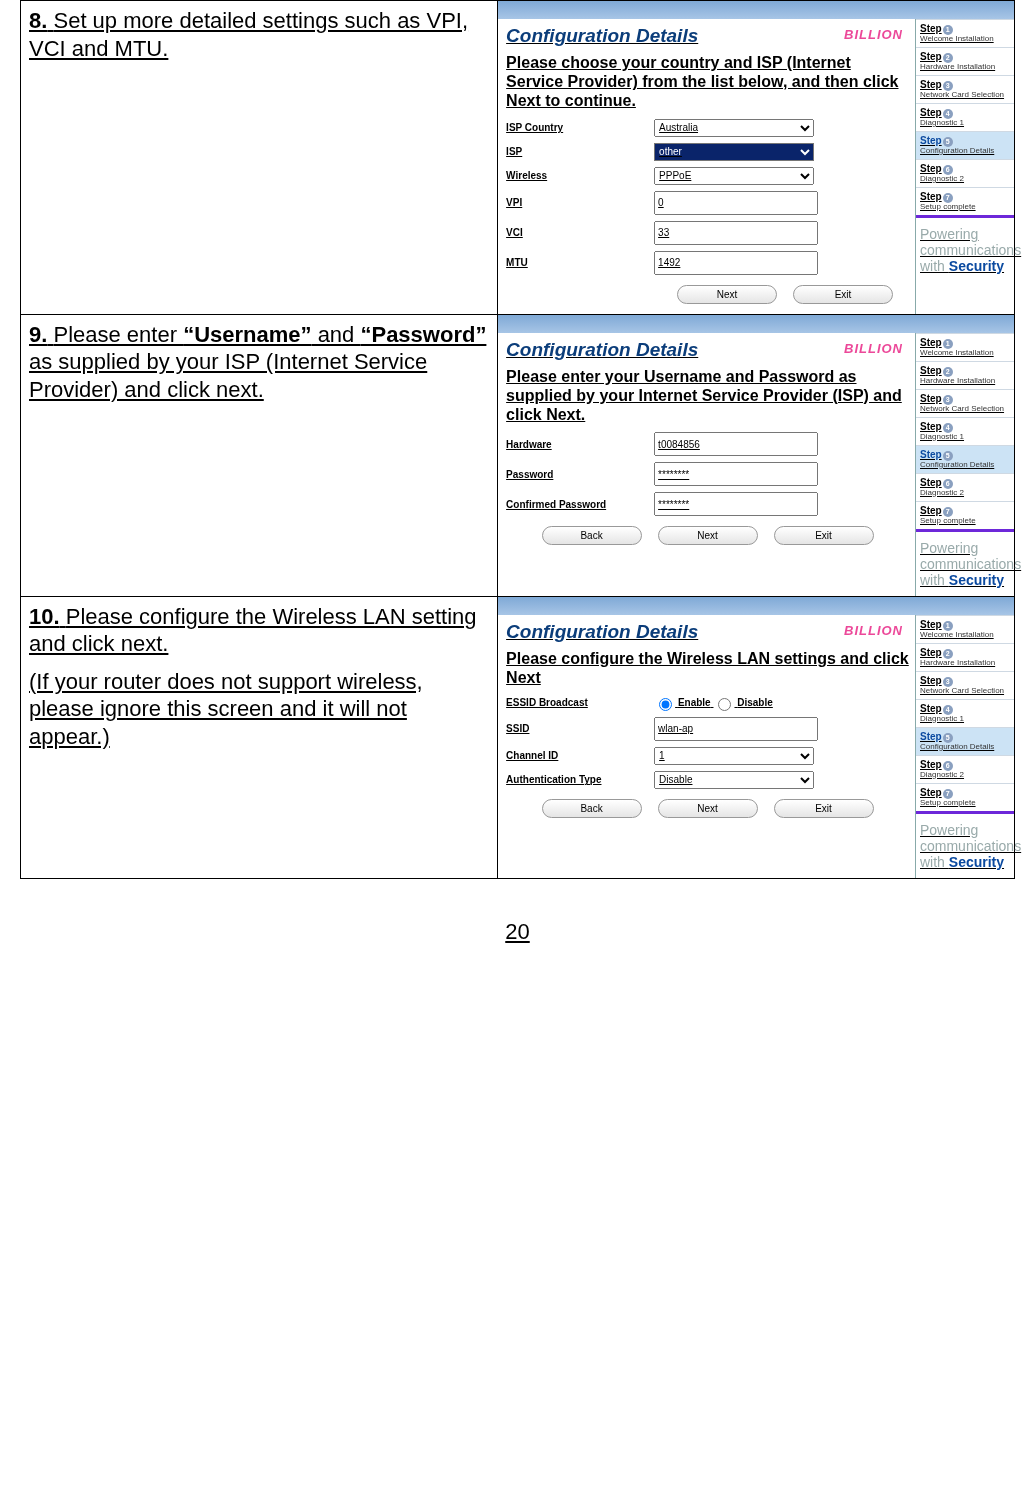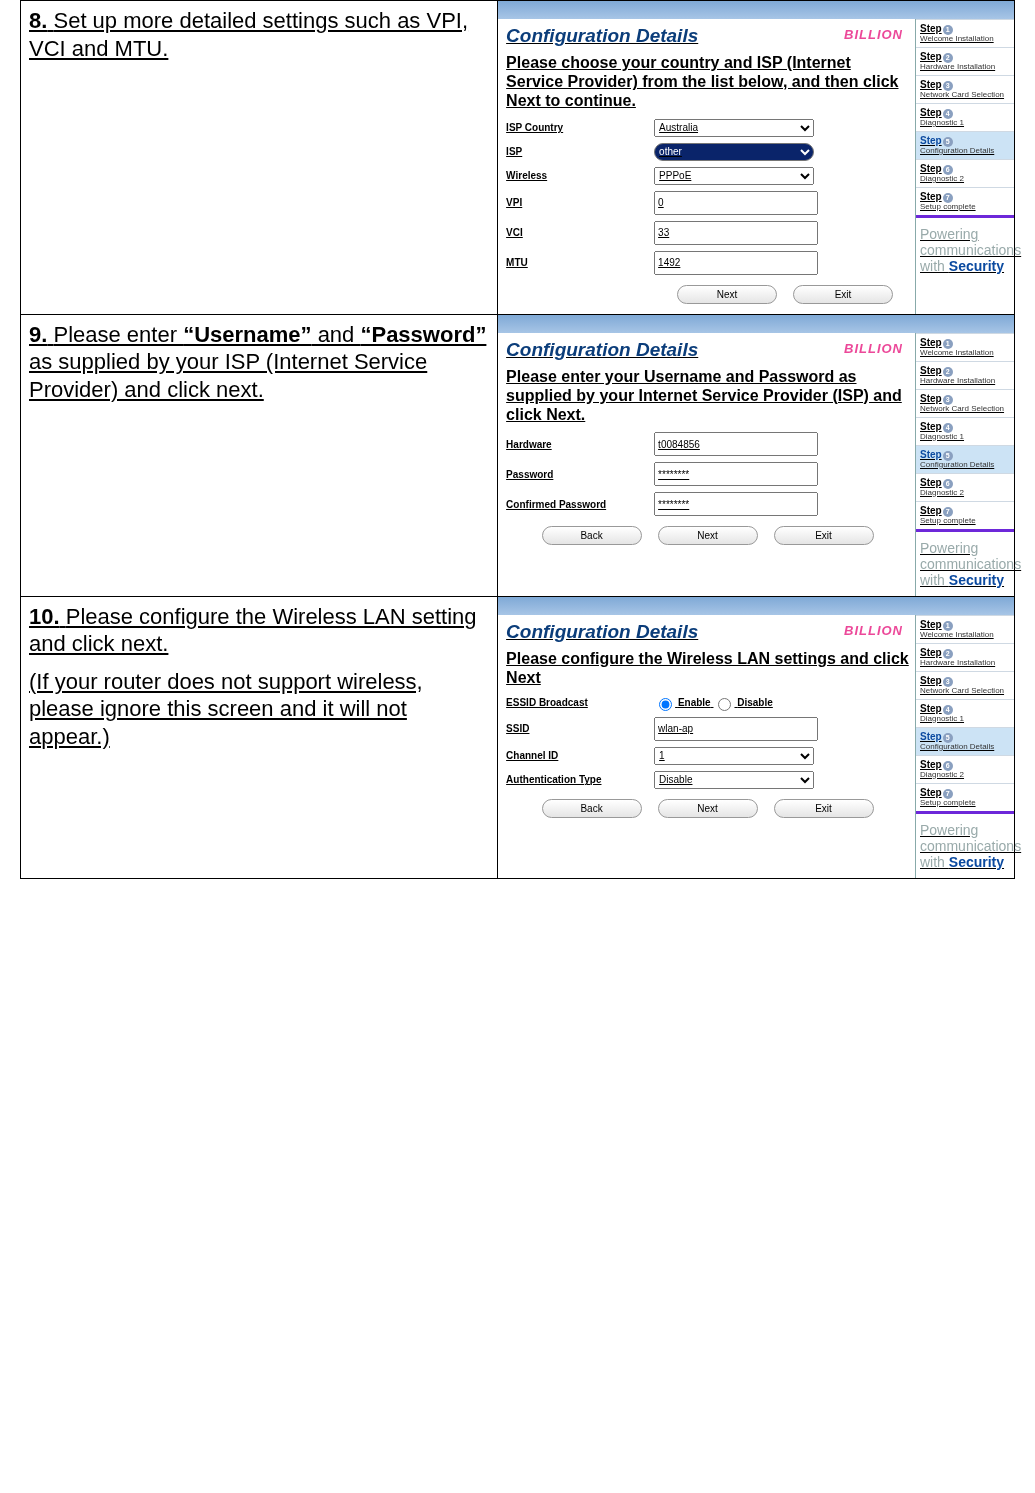--- a/index.html
+++ b/index.html
@@ -15,21 +15,21 @@
   .main { flex:1; padding:4px 6px 10px 8px; }
   .brand { width:98px; text-align:right; font-family: Arial, sans-serif; font-style:italic; font-weight:900; color:#ec4899; padding:4px 6px 0 0; letter-spacing:1px; font-size:13px;}
   .title { font-style:italic; font-weight:900; color:#0b3d7a; font-size:19px; margin:2px 0 6px 0;}
   .blurb { font-weight:bold; font-size:16px; margin-bottom:8px; line-height:1.2;}
   .frow { display:flex; align-items:center; margin:6px 0;gap:23px;}
   .flabel { width:125px; font-weight:bold; font-size:10px;}
   .flabel.longer { width:125px; }
   select.pc, input.pc { font-size:10px; height:18px;}
   select.pc { width:160px;}
   input.pc { width:156px; padding:1px 2px;}
-  .sel-other { background:#0a246a; color:#fff;border-radius:9px;}
+  .sel-other { background:#0a246a; color:#fff;}
   .steps { width:98px; border-left:1px solid #8aa; }
   .step { border-top:1px solid #cfd9e3; padding:3px 4px 4px 4px;}
   .step .sl { font-size:10px; font-weight:bold;}
   .step .sd { font-size:8px; color:#333; line-height:1;}
   .step .badge { display:inline-block; width:10px; height:10px; border-radius:50%; background:#8aa0c0; color:#fff; font-size:7px; text-align:center; line-height:10px; margin-left:1px; font-weight:bold;}
   .step.current { background:#cce3f5; }
   .step .sl.current { color:#0b4aa0;}
   .steps-tag { border-top:3px solid #6d28d9; padding:8px 4px; font-size:14px; color:#9aa; }
   .steps-tag .sec { color:#0b4aa0; font-weight:bold;}
   .btnrow { text-align:right; margin-top:10px; padding-right:8px;}
@@ -247,13 +247,14 @@
       <div class="sd">Setup complete</div>
                   </div>
                   <div class="steps-tag">Powering communications<br>with <span class="sec">Security</span></div>
                 </div>
     </div>
   </div>
           </td>
         </tr>
       </tbody>
 </table>
+<div class="pagenum">20</div>
 </div>
 
 </body></html>

